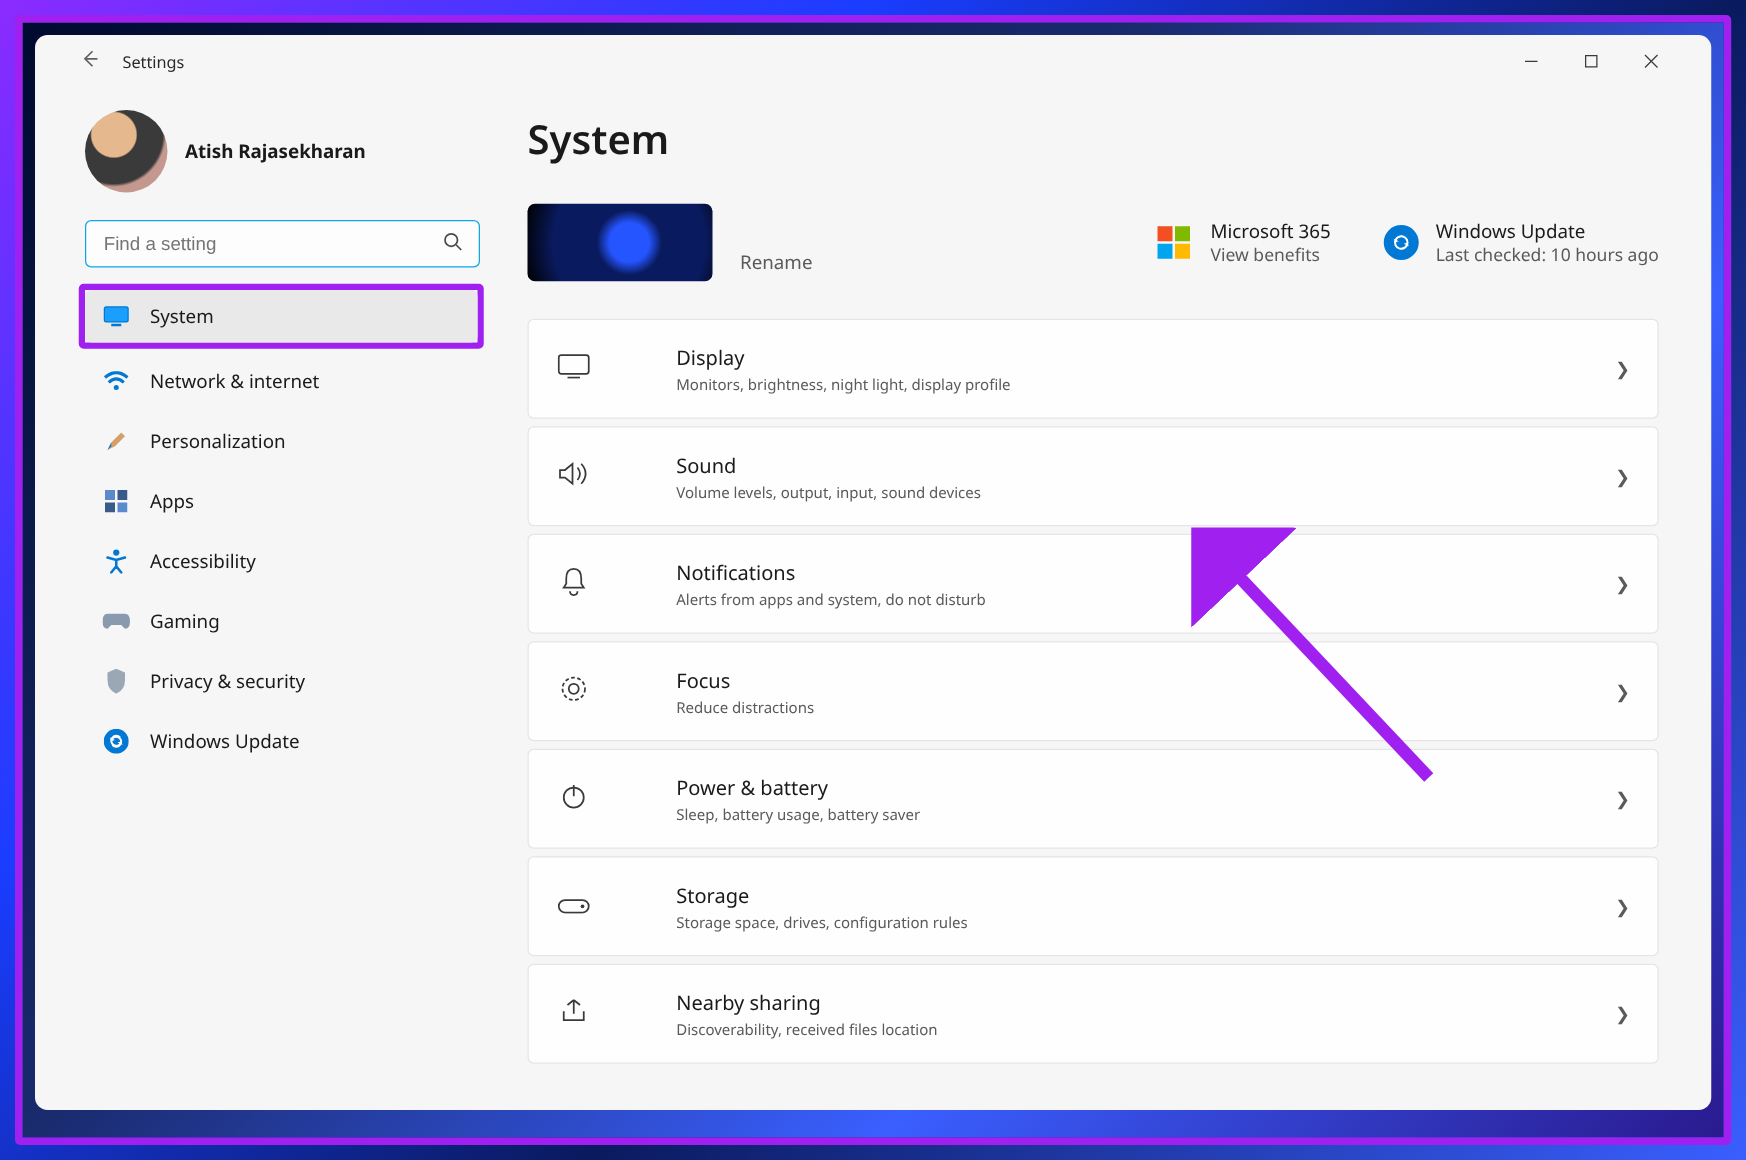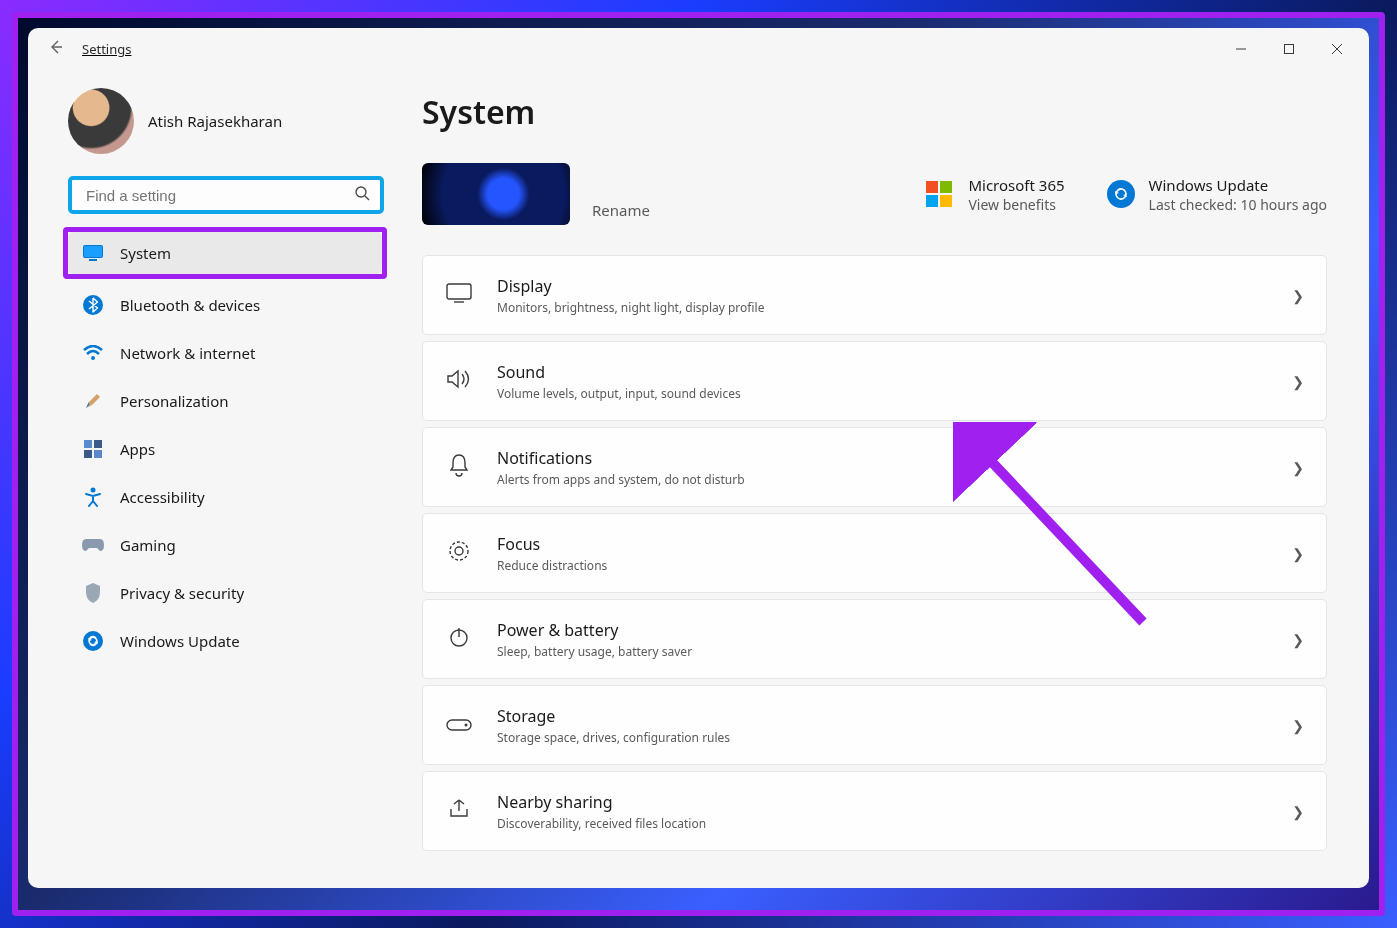--- a/index.html
+++ b/index.html
@@ -26,22 +26,21 @@
   height: 860px;
   display: flex;
   flex-direction: column;
   overflow: hidden;
   position: relative;
 }
 .titlebar {
   display: flex;
   align-items: center;
   height: 42px;
-  padding: 0 8px;
-  text-decoration: underline;
+  padding: 0 24px;
 }
 .back-btn {
   width: 40px;
   text-align: center;
   color: #606060;
   font-size: 16px;
 }
 .title-txt {
   font-size: 13px;
   color: #2a2a2a;
@@ -78,31 +77,31 @@
   padding: 18px 0 22px;
 }
 .avatar {
   width: 66px;
   height: 66px;
   border-radius: 50%;
   background: radial-gradient(circle at 35% 30%, #e6b88e 0 28%, #3a3a3a 30% 62%, #c4988e 66%);
 }
 .user-name {
   font-size: 15px;
-  font-weight: 400;
+  font-weight: 700;
   color: #1a1a1a;
 }
 .search-box {
   position: relative;
   margin-bottom: 18px;
 }
 .search-box input {
   width: 100%;
   height: 38px;
-  border: 4px solid #0ea5e9;
+  border: 1px solid #0ea5e9;
   border-radius: 5px;
   padding: 0 40px 0 14px;
   font-size: 15px;
   background: #fdfdfd;
   outline: none;
 }
 .search-glyph {
   position: absolute;
   right: 14px;
   top: 50%;
@@ -226,21 +225,21 @@
   align-items: center;
   padding: 0 22px;
   gap: 24px;
   cursor: pointer;
 }
 .card-icon {
   width: 28px;
   text-align: center;
   color: #3a3a3a;
 }
-.card-text { flex: 1; }
+.card-text { flex: 1; margin-left: 44px; }
 .card-title { font-size: 16px; color: #1a1a1a; font-weight: 400; }
 .card-sub { font-size: 12px; color: #5a5a5a; margin-top: 2px; }
 .chevron { color: #5a5a5a; font-size: 14px; }
 
 .arrow-svg {
   position: absolute;
   left: 555px;
   top: 352px;
   pointer-events: none;
 }
@@ -303,29 +302,20 @@
           <div class="nav-item active">
             <span class="nav-icon">
                   <svg width="22" height="18" viewBox="0 0 22 18">
                     <rect x="1" y="1" width="20" height="13" rx="2" fill="#0078d4"></rect>
                     <rect x="2" y="2" width="18" height="11" rx="1" fill="#1a9fff"></rect>
                     <rect x="7" y="15" width="8" height="2" fill="#0078d4"></rect>
                   </svg>
                 </span>
             <span>System</span>
           </div>
-        </div>
-        <div class="nav-item">
-          <span class="nav-icon" style="color:#0078d4;">
-            <svg width="20" height="20" viewBox="0 0 20 20">
-                  <circle cx="10" cy="10" r="10" fill="#0078d4"></circle>
-                  <path d="M10 3 v14 l4.5-4 L6 6 M10 3 l4.5 4 L6 14" stroke="#fff" stroke-width="1.4" fill="none" stroke-linejoin="round"></path>
-                </svg>
-          </span>
-          <span>Bluetooth &amp; devices</span>
         </div>
         <div class="nav-item">
           <span class="nav-icon">
                 <svg width="20" height="16" viewBox="0 0 20 16">
                   <path d="M1 5 Q10 -3 19 5" stroke="#0078d4" stroke-width="2.5" fill="none"></path>
                   <path d="M4 9 Q10 3 16 9" stroke="#0078d4" stroke-width="2.5" fill="none"></path>
                   <circle cx="10" cy="13" r="2" fill="#0078d4"></circle>
                 </svg>
               </span>
           <span>Network &amp; internet</span>

